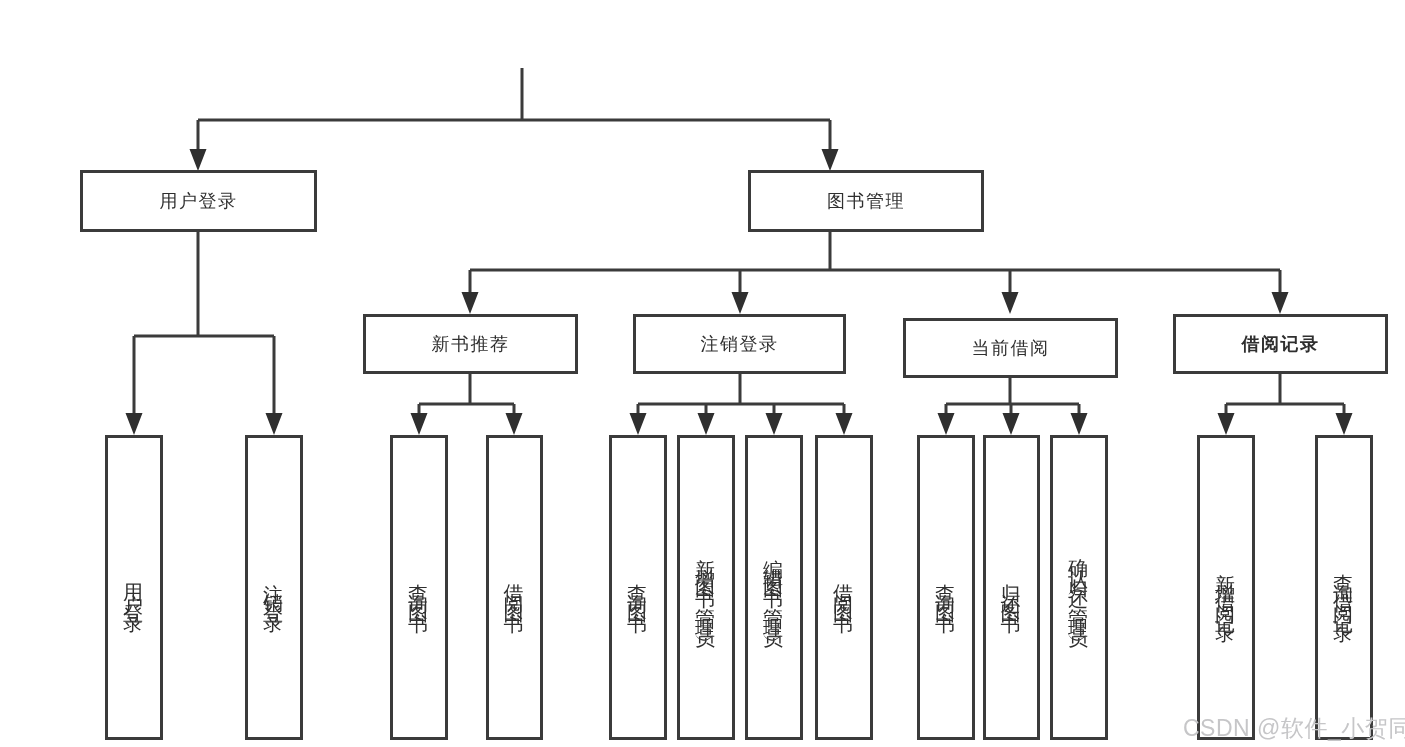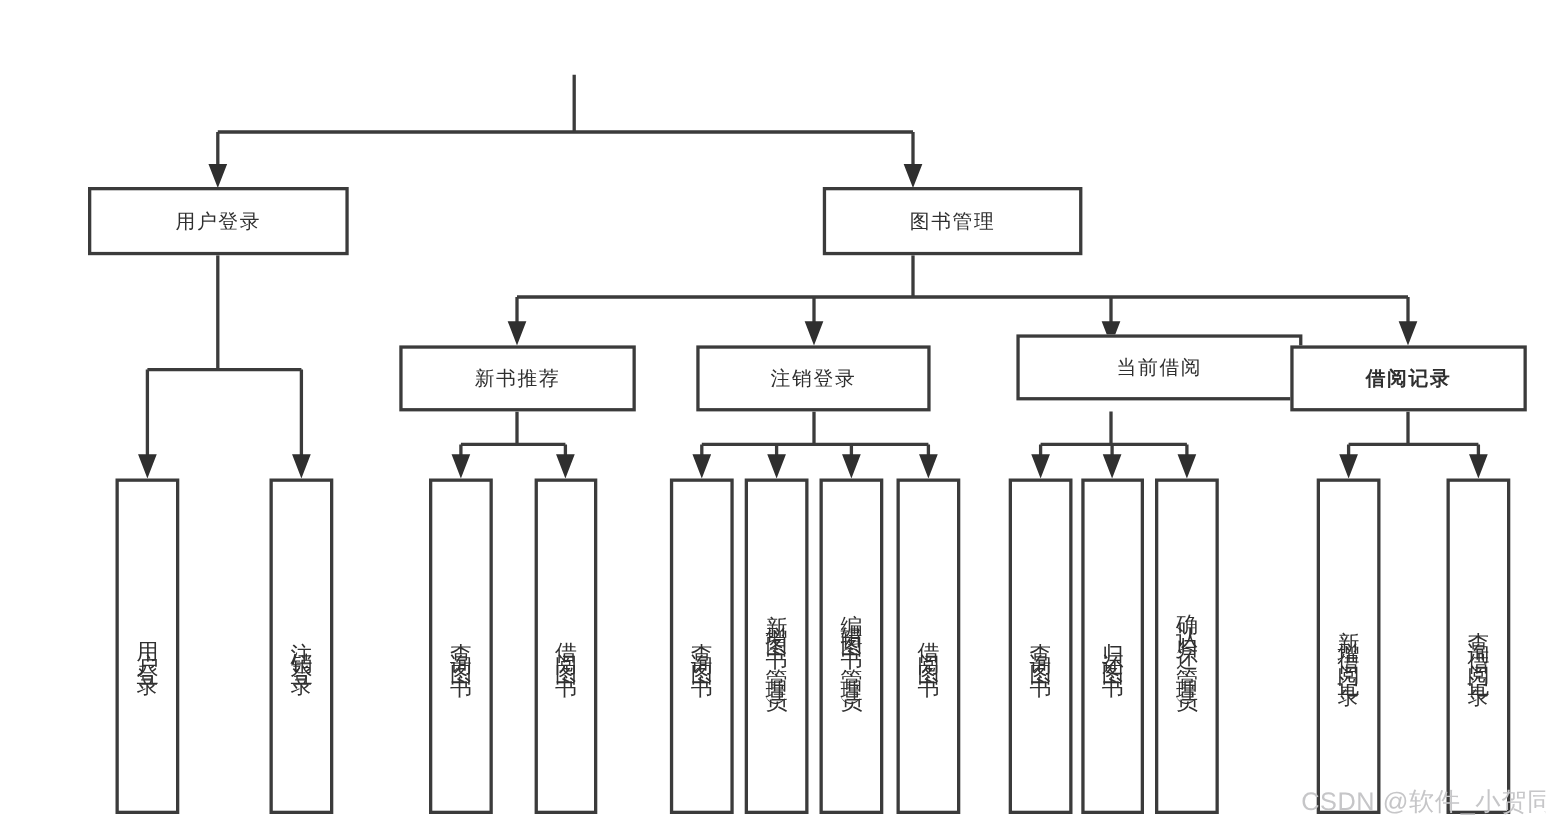--- a/index.html
+++ b/index.html
@@ -53,21 +53,21 @@
   <div class="box hbox" style="left:748px;top:170px;width:236px;height:62px;">
     <span>图书管理</span>
   </div>
 
   <div class="box hbox" style="left:363px;top:314px;width:215px;height:60px;">
     <span>新书推荐</span>
   </div>
   <div class="box hbox" style="left:633px;top:314px;width:213px;height:60px;">
     <span>注销登录</span>
   </div>
-  <div class="box hbox" style="left:903px;top:304px;width:260px;height:60px;margin-left:21px;">
+  <div class="box hbox" style="left:903px;top:318px;width:215px;height:60px;">
     <span>当前借阅</span>
   </div>
   <div class="box hbox" style="left:1173px;top:314px;width:215px;height:60px;font-weight:bold;">
     <span>借阅记录</span>
   </div>
 
   <div class="box leaf" style="left:105px;">
     <span class="vtext">用户登录</span>
   </div>
   <div class="box leaf" style="left:245px;">

